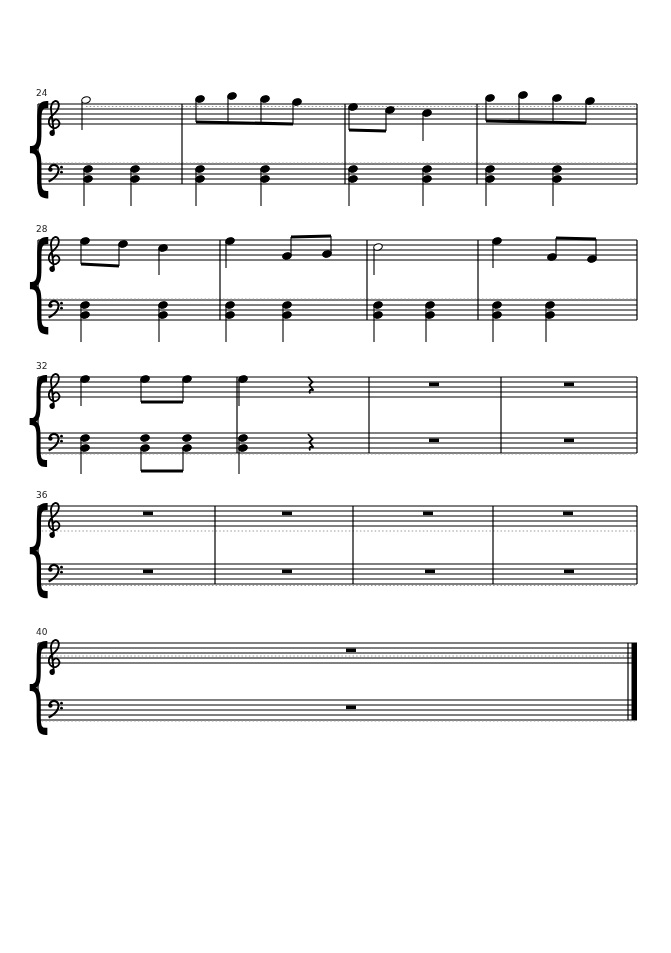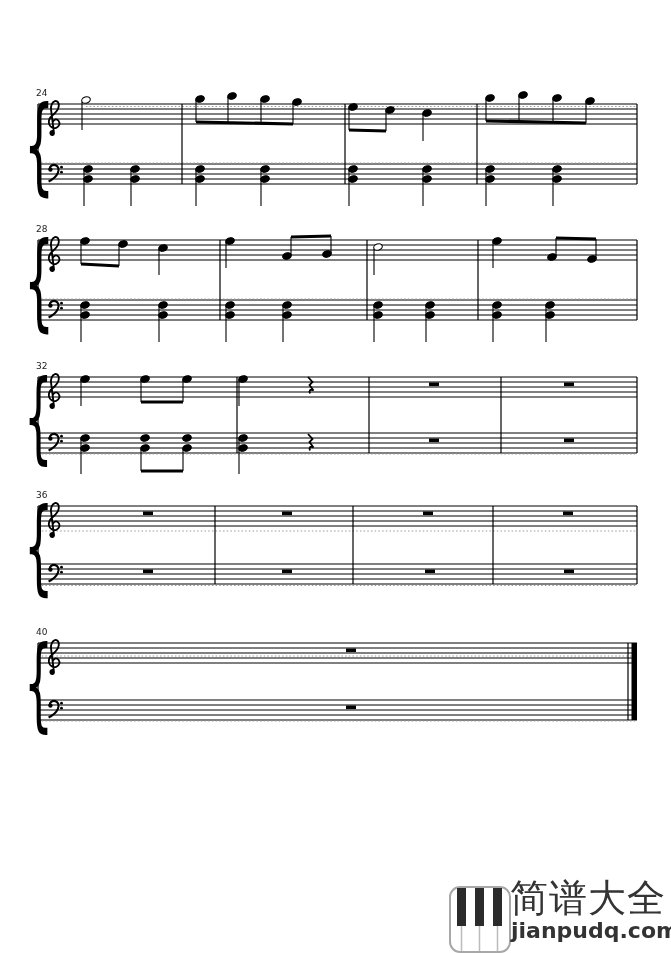--- a/index.html
+++ b/index.html
@@ -290,27 +290,14 @@
         <circle cx="52.07" cy="672.43" r="2.1" fill="#000000"></circle>
         <path d="M2.6,5.4 C2.6,2.2 5.6,0.2 8.4,1.1 C11.4,2.1 12.4,5.6 10.9,8.9 C9.2,12.7 5.4,15.7 1.6,17.4" transform="translate(47,700)" fill="none" stroke="#000000" stroke-width="2.2"></path>
         <circle cx="50.4" cy="705.6" r="2.2" fill="#000000"></circle>
         <circle cx="61.5" cy="703.2" r="1.4" fill="#000000"></circle>
         <circle cx="61.5" cy="708.2" r="1.4" fill="#000000"></circle>
         <rect x="346" y="648.5" width="10" height="3.6" fill="#000000"></rect>
         <rect x="346" y="705.5" width="10" height="3.6" fill="#000000"></rect>
       </g>
     </svg>
 
-  <div class="logo">
-    <svg class="logo-icon" width="62" height="67" viewBox="0 0 62 67">
-      <rect x="1" y="1" width="60" height="65" rx="10" ry="10" fill="#ffffff" stroke="#a8a8a8" stroke-width="2"></rect>
-      <rect x="8" y="2" width="9" height="38" fill="#2b2b2b"></rect>
-      <rect x="26" y="2" width="9" height="38" fill="#2b2b2b"></rect>
-      <rect x="44" y="2" width="9" height="38" fill="#2b2b2b"></rect>
-      <line x1="12.5" y1="40" x2="12.5" y2="65" stroke="#bbbbbb" stroke-width="1.5"></line>
-      <line x1="30.5" y1="40" x2="30.5" y2="65" stroke="#bbbbbb" stroke-width="1.5"></line>
-      <line x1="48.5" y1="40" x2="48.5" y2="65" stroke="#bbbbbb" stroke-width="1.5"></line>
-    </svg>
-    <div class="site-name">简谱大全</div>
-    <div class="site-url">jianpudq.com</div>
-  </div>
 
 </div>
 
 </body></html>

